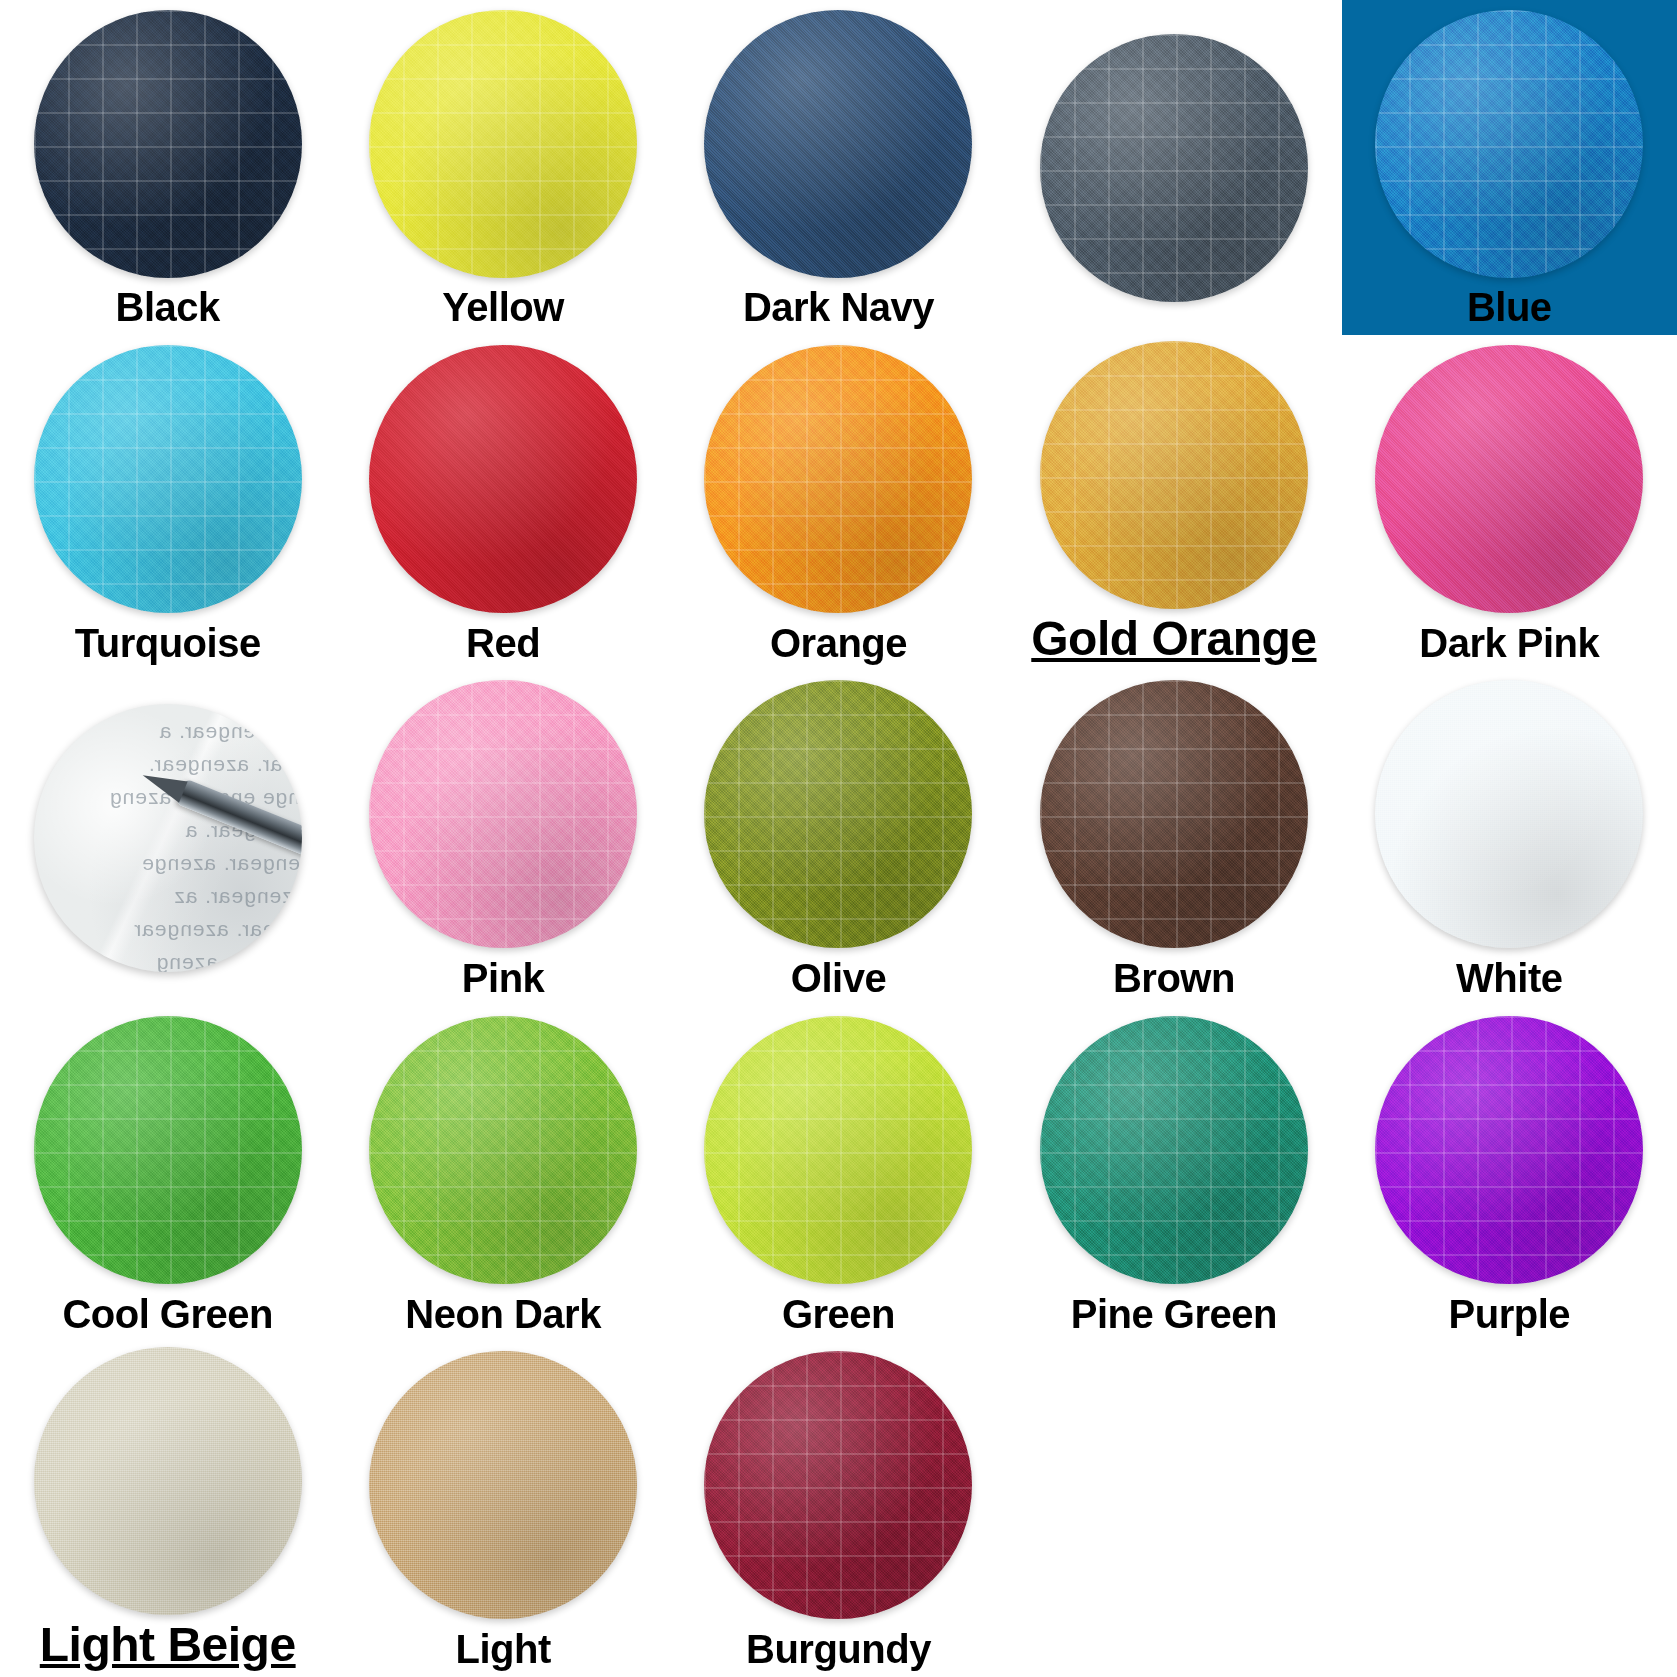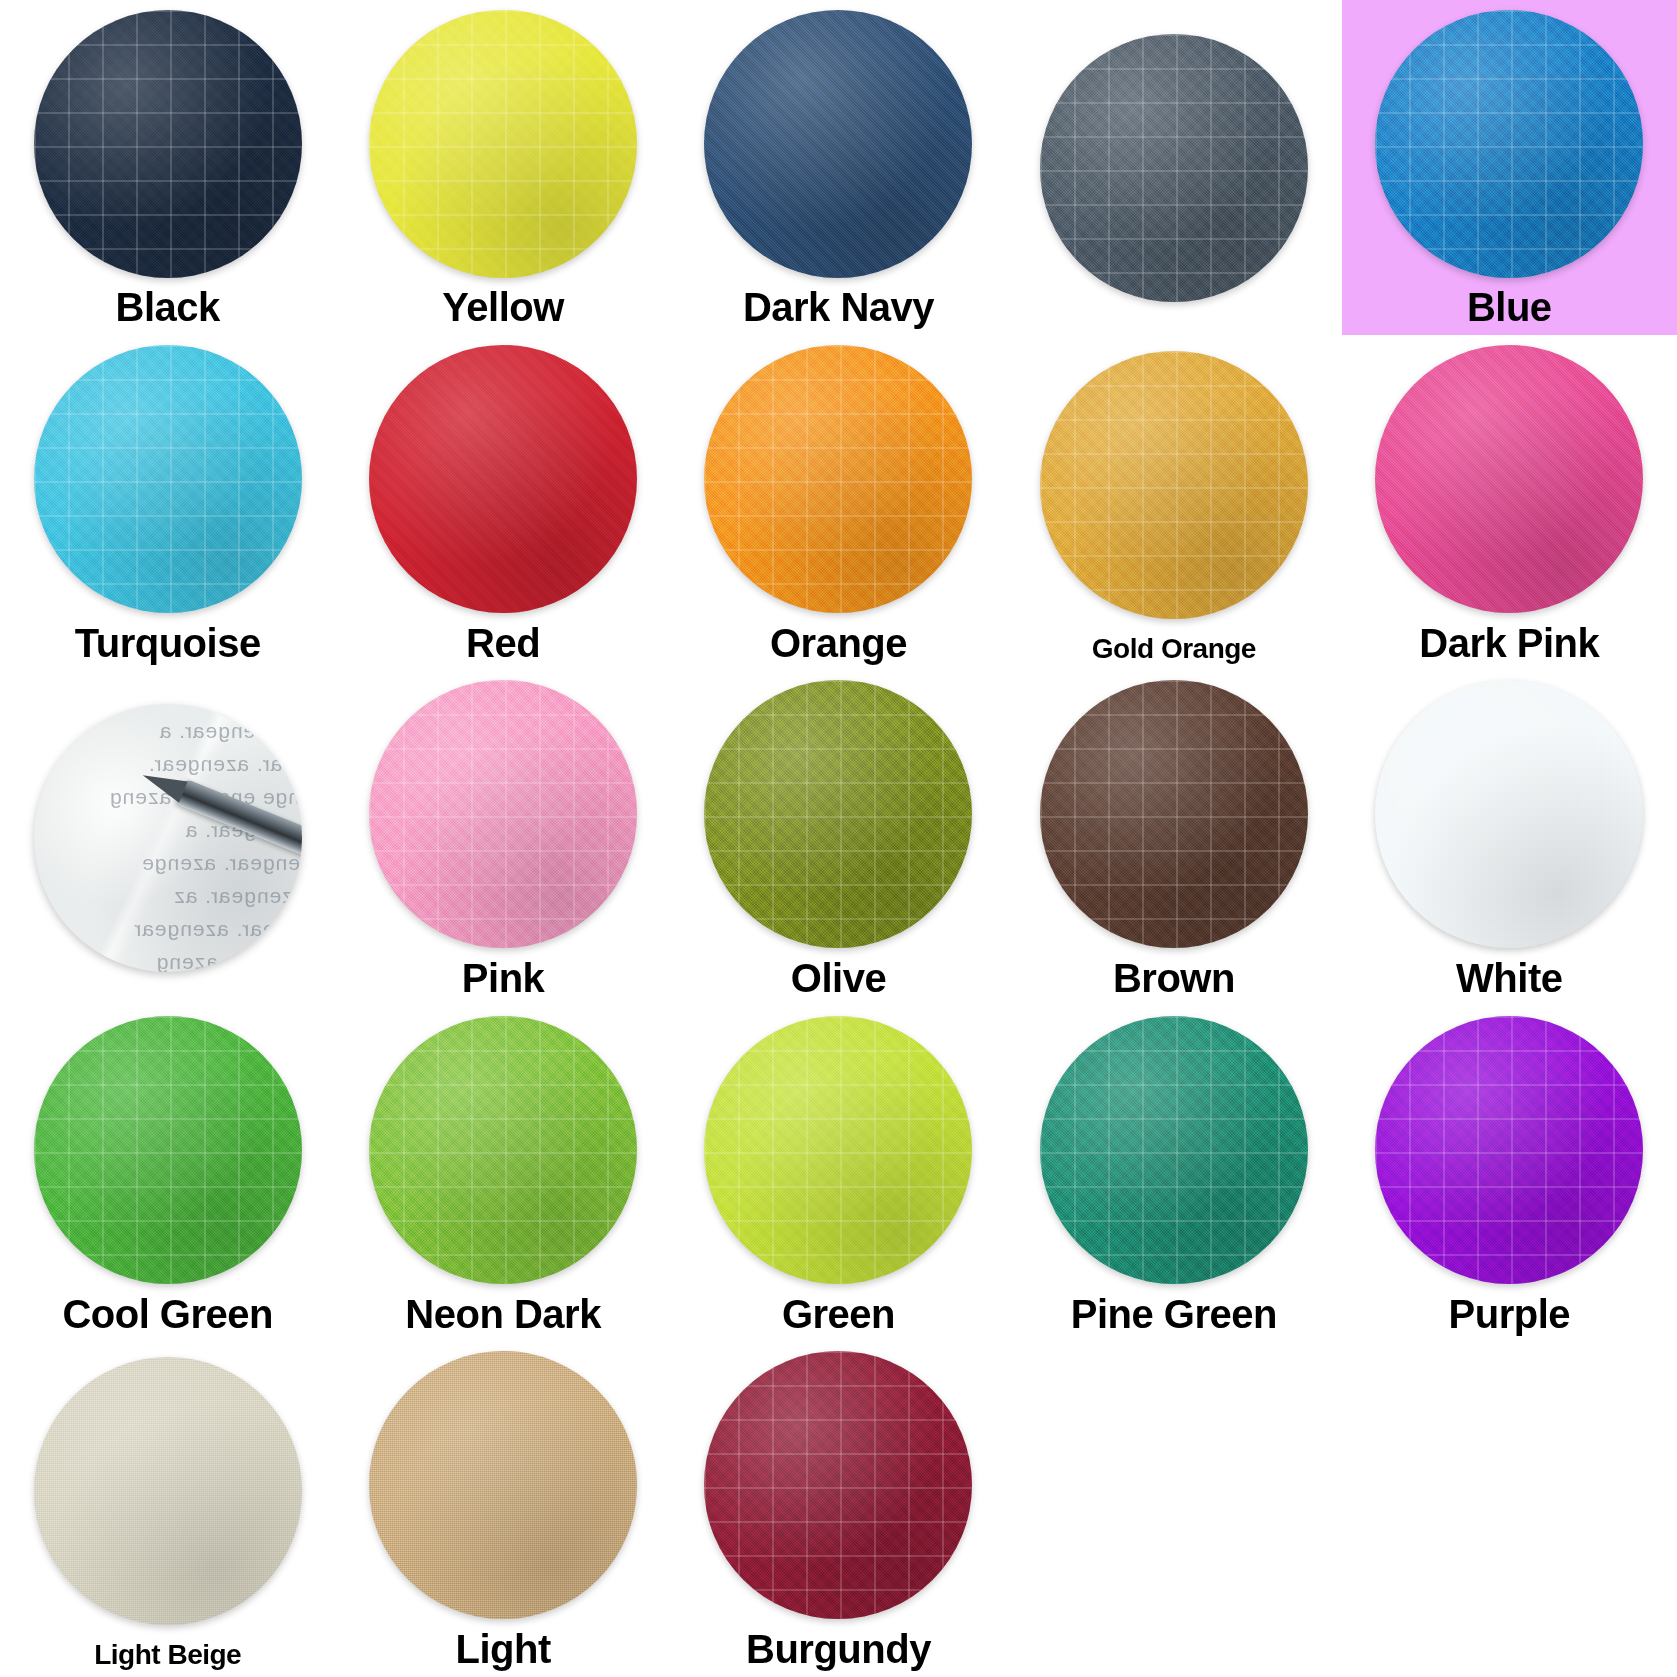--- a/index.html
+++ b/index.html
@@ -152,21 +152,21 @@
     text-align: center;
     font-family: "Liberation Sans", sans-serif;
     font-weight: bold;
     font-size: 40px;
     color: #000000;
     line-height: 1;
     padding-bottom: 8px;
     letter-spacing: -0.5px;
     white-space: nowrap;
   }
-  .label.small { font-size: 28px; }
+  .label.small { font-size: 48px; text-decoration: underline; }
 </style>
 </head>
 <body>
 
 <div id="sheet">
     <div class="cell">
       <div class="disc-wrap">
         <div class="disc" style="background-color: rgb(29, 44, 64);"></div>
       </div>
       <div class="label">Black</div>
@@ -181,21 +181,21 @@
       <div class="disc-wrap">
         <div class="disc plainweave" style="background-color: rgb(47, 79, 116);"></div>
       </div>
       <div class="label">Dark Navy</div>
     </div>
     <div class="cell">
       <div class="disc-wrap">
         <div class="disc" style="background-color: rgb(77, 90, 102);"></div>
       </div>
     </div>
-    <div class="cell tinted" style="background: #f0abfc;">
+    <div class="cell tinted" style="background: #0369a1;">
       <div class="disc-wrap">
         <div class="disc" style="background-color: rgb(27, 127, 199);"></div>
       </div>
       <div class="label">Blue</div>
     </div>
     <div class="cell">
       <div class="disc-wrap">
         <div class="disc" style="background-color: rgb(63, 194, 224);"></div>
       </div>
       <div class="label">Turquoise</div>

